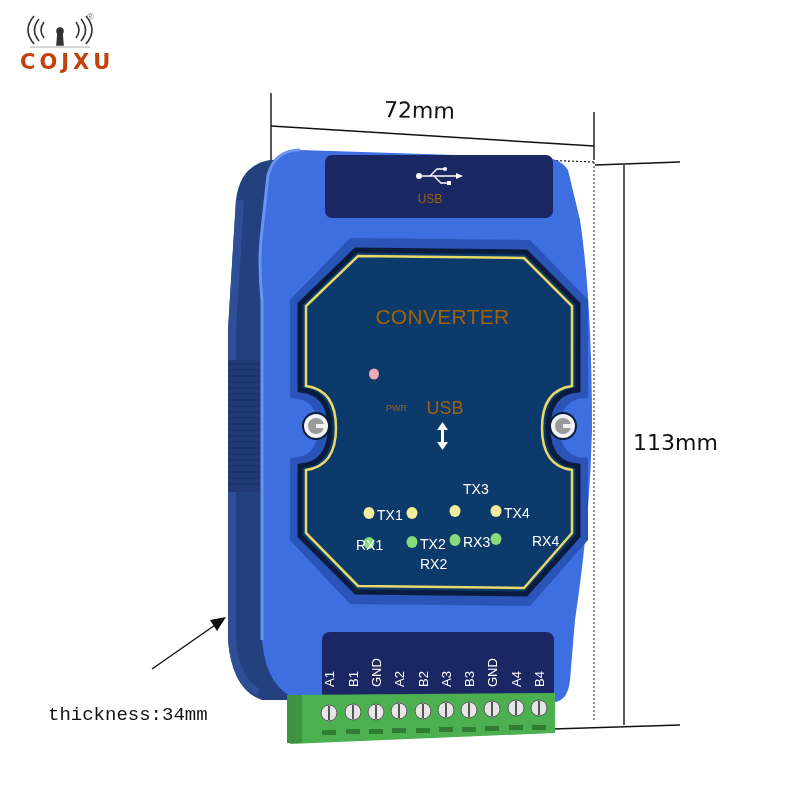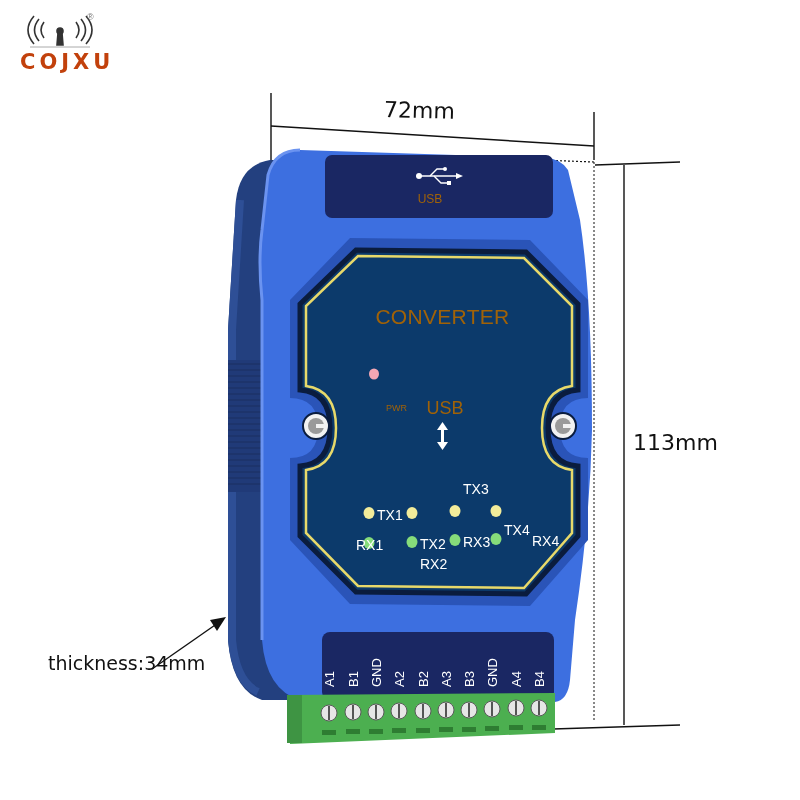--- a/index.html
+++ b/index.html
@@ -6,21 +6,21 @@
   body { width: 800px; height: 800px; position: relative; overflow: hidden;
          font-family: "Liberation Sans", "DejaVu Sans", sans-serif; }
   #stage { position: absolute; left: 0; top: 0; width: 800px; height: 800px; }
   .abs { position: absolute; }
   .logo-text { left: 20px; top: 50px; font-size: 21px; font-weight: bold; letter-spacing: 4px;
                color: #c2410c; font-family: "DejaVu Sans", sans-serif; }
   .reg { left: 87px; top: 12px; font-size: 9px; color: #777; }
   .dim-label { color: #111; font-family: "DejaVu Sans", sans-serif; font-size: 22px; }
   .dim-w { left: 384px; top: 98px; transform: rotate(1.5deg); }
   .dim-h { left: 633px; top: 430px; }
-  .dim-t { left: 48px; top: 652px; font-size: 19px; }
+  .dim-t { left: 48px; top: 704px; font-size: 19px; font-family: Liberation Mono, monospace; }
   .panel-text { color: #a16207; text-align: center; font-family: "Liberation Sans", sans-serif; }
   .t-usb-top { left: 405px; top: 192px; width: 50px; font-size: 12px; }
   .t-conv { left: 360px; top: 305px; width: 165px; font-size: 21px; letter-spacing: 0.3px; }
   .t-pwr { left: 386px; top: 370px; font-size: 9px; text-align: left; margin-top: 33px; }
   .t-usb-mid { left: 415px; top: 398px; width: 60px; font-size: 18px; }
   .t-port { left: 352px; top: 456px; width: 180px; font-size: 19px; }
   .led-label { font-size: 14px; color: #fff; }
   .term-label { color: #fff; font-size: 13px; transform-origin: left bottom; transform: rotate(-90deg);
                 white-space: nowrap; font-family: "Liberation Sans", sans-serif; }
 </style>
@@ -191,21 +191,21 @@
   <div class="abs dim-label dim-t">thickness:34mm</div>
 
   <div class="abs panel-text t-usb-top">USB</div>
   <div class="abs panel-text t-conv">CONVERTER</div>
   <div class="abs panel-text t-pwr">PWR</div>
   <div class="abs panel-text t-usb-mid">USB</div>
 
   <div class="abs led-label" style="left:377px;top:507px">TX1</div>
   <div class="abs led-label" style="left:420px;top:536px">TX2</div>
   <div class="abs led-label" style="left:463px;top:481px">TX3</div>
-  <div class="abs led-label" style="left:504px;top:522px">TX4</div>
+  <div class="abs led-label" style="left:504px;top:505px">TX4</div>
 
   <div class="abs led-label" style="left:356px;top:537px">RX1</div>
   <div class="abs led-label" style="left:420px;top:556px">RX2</div>
   <div class="abs led-label" style="left:463px;top:534px">RX3</div>
   <div class="abs led-label" style="left:532px;top:533px">RX4</div>
 
   <div class="abs term-label" style="left:337px;top:672px">A1</div>
   <div class="abs term-label" style="left:361px;top:672px">B1</div>
   <div class="abs term-label" style="left:384px;top:672px">GND</div>
   <div class="abs term-label" style="left:407px;top:672px">A2</div>

